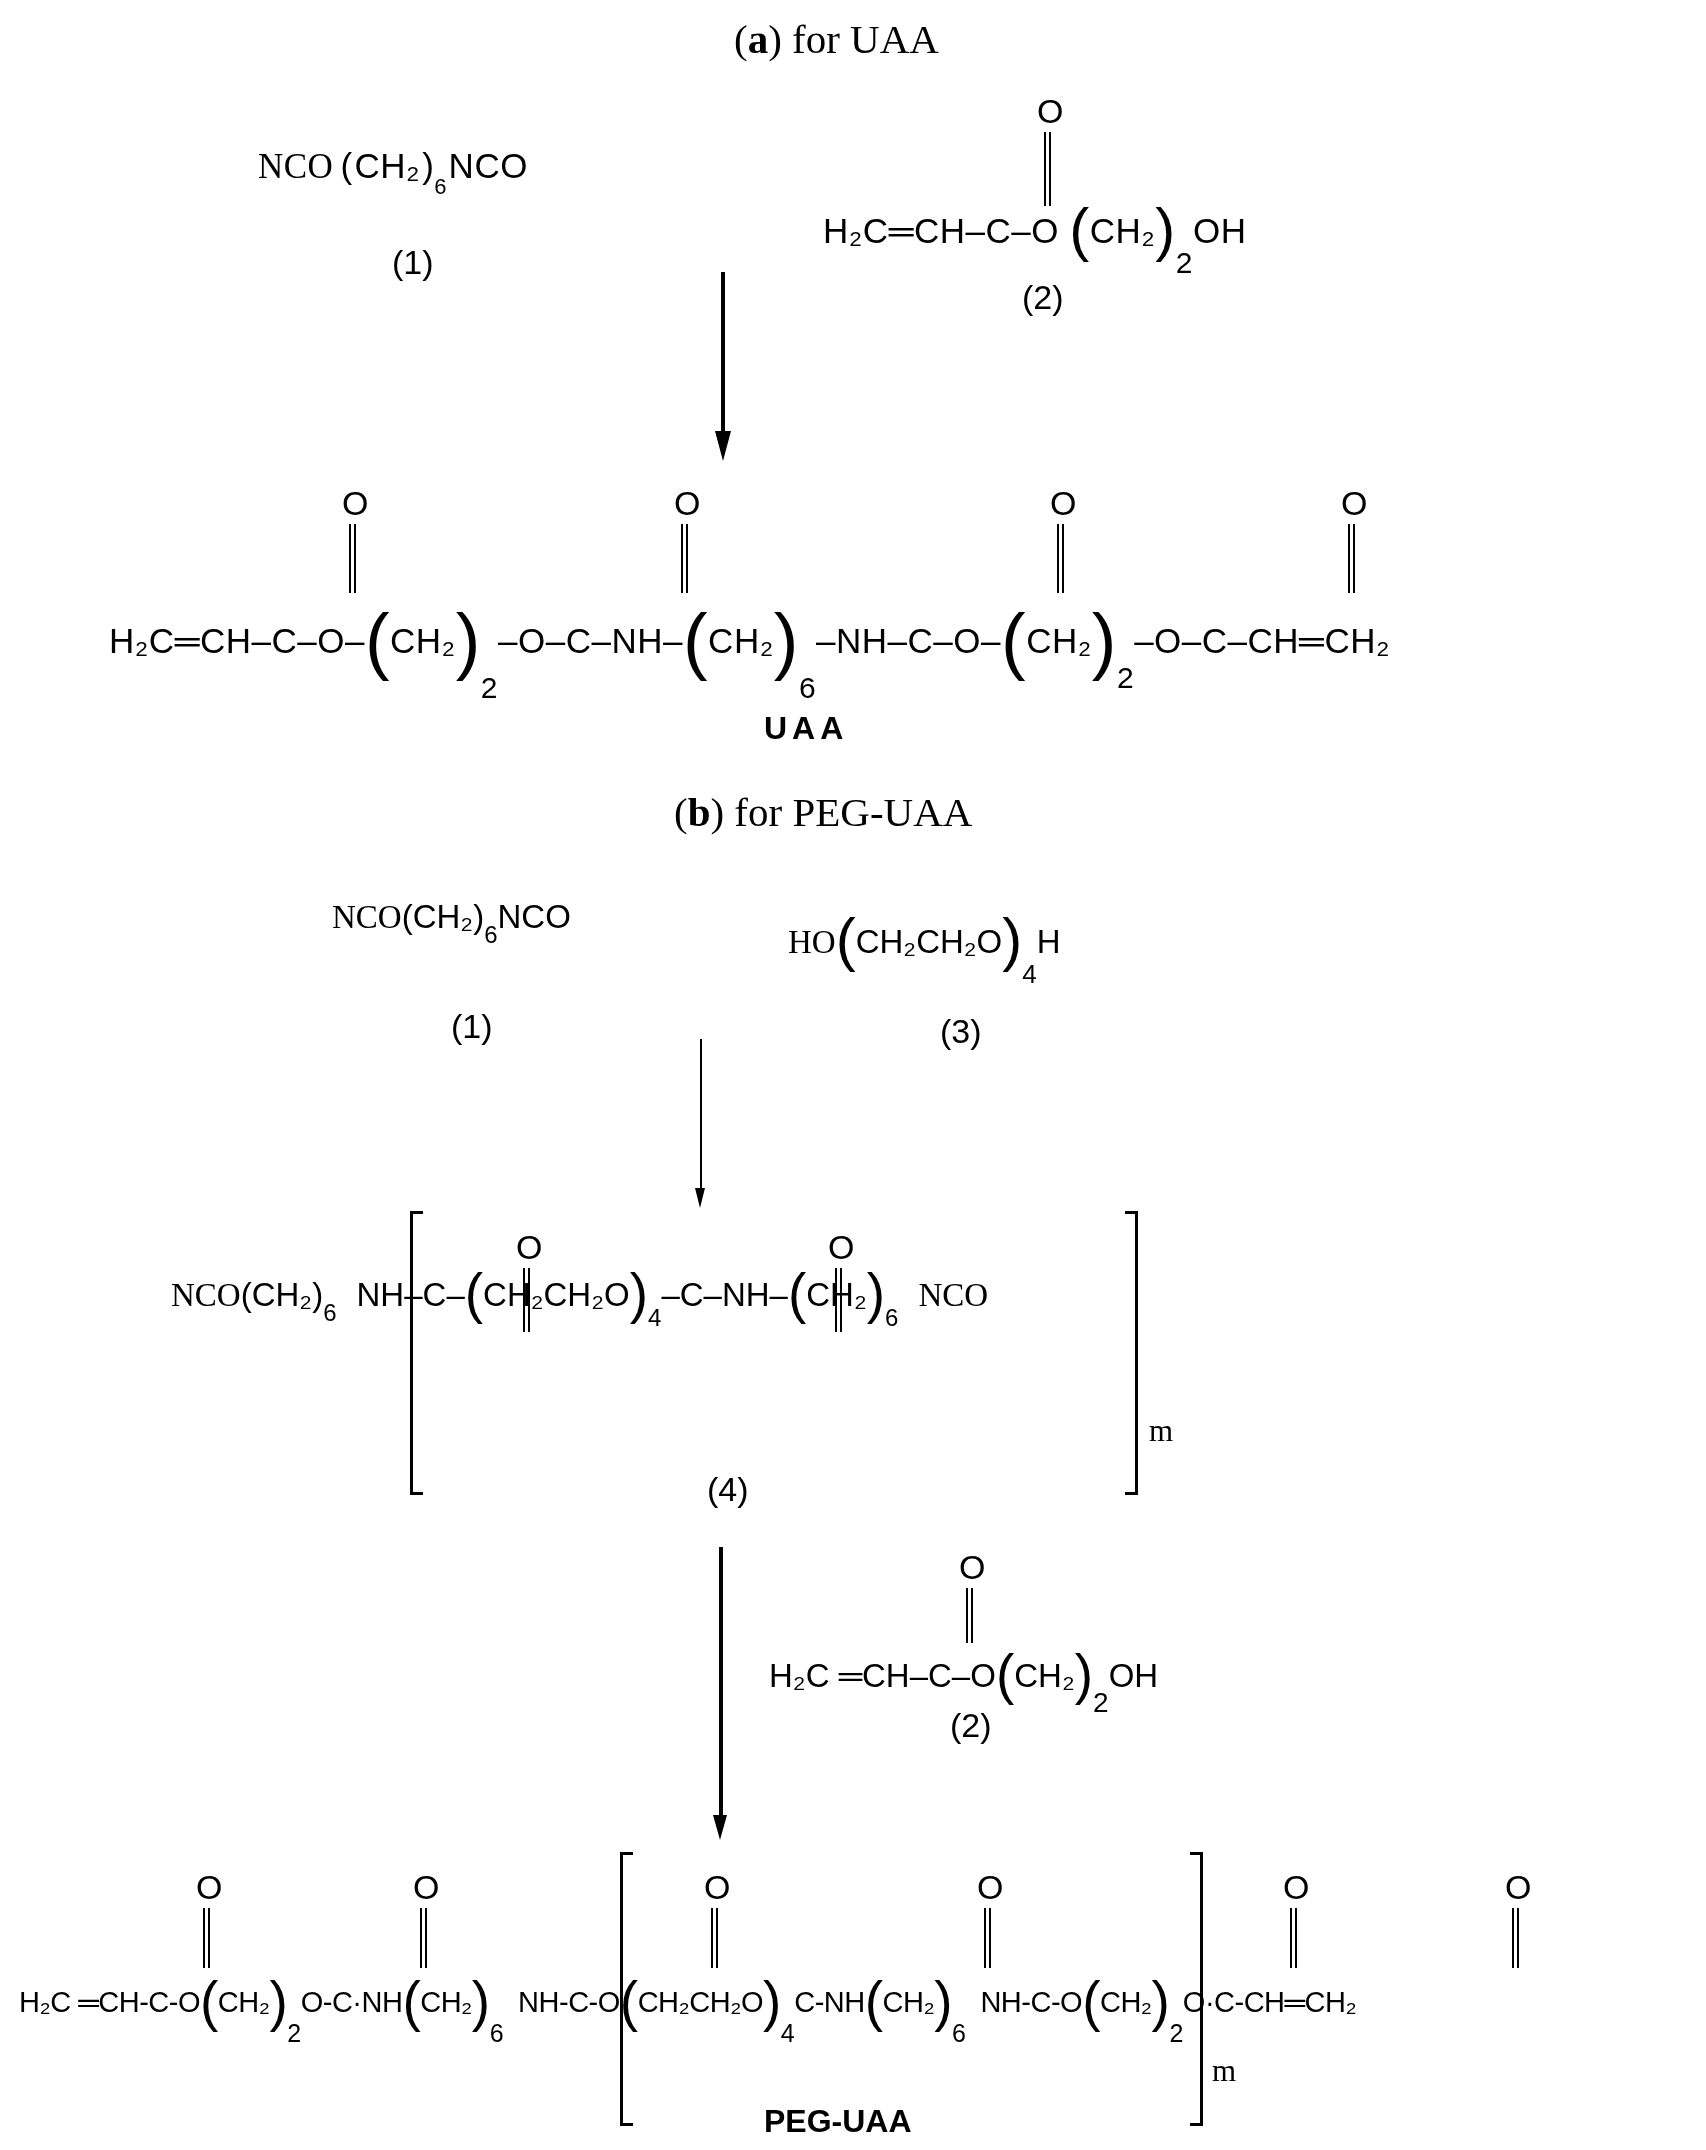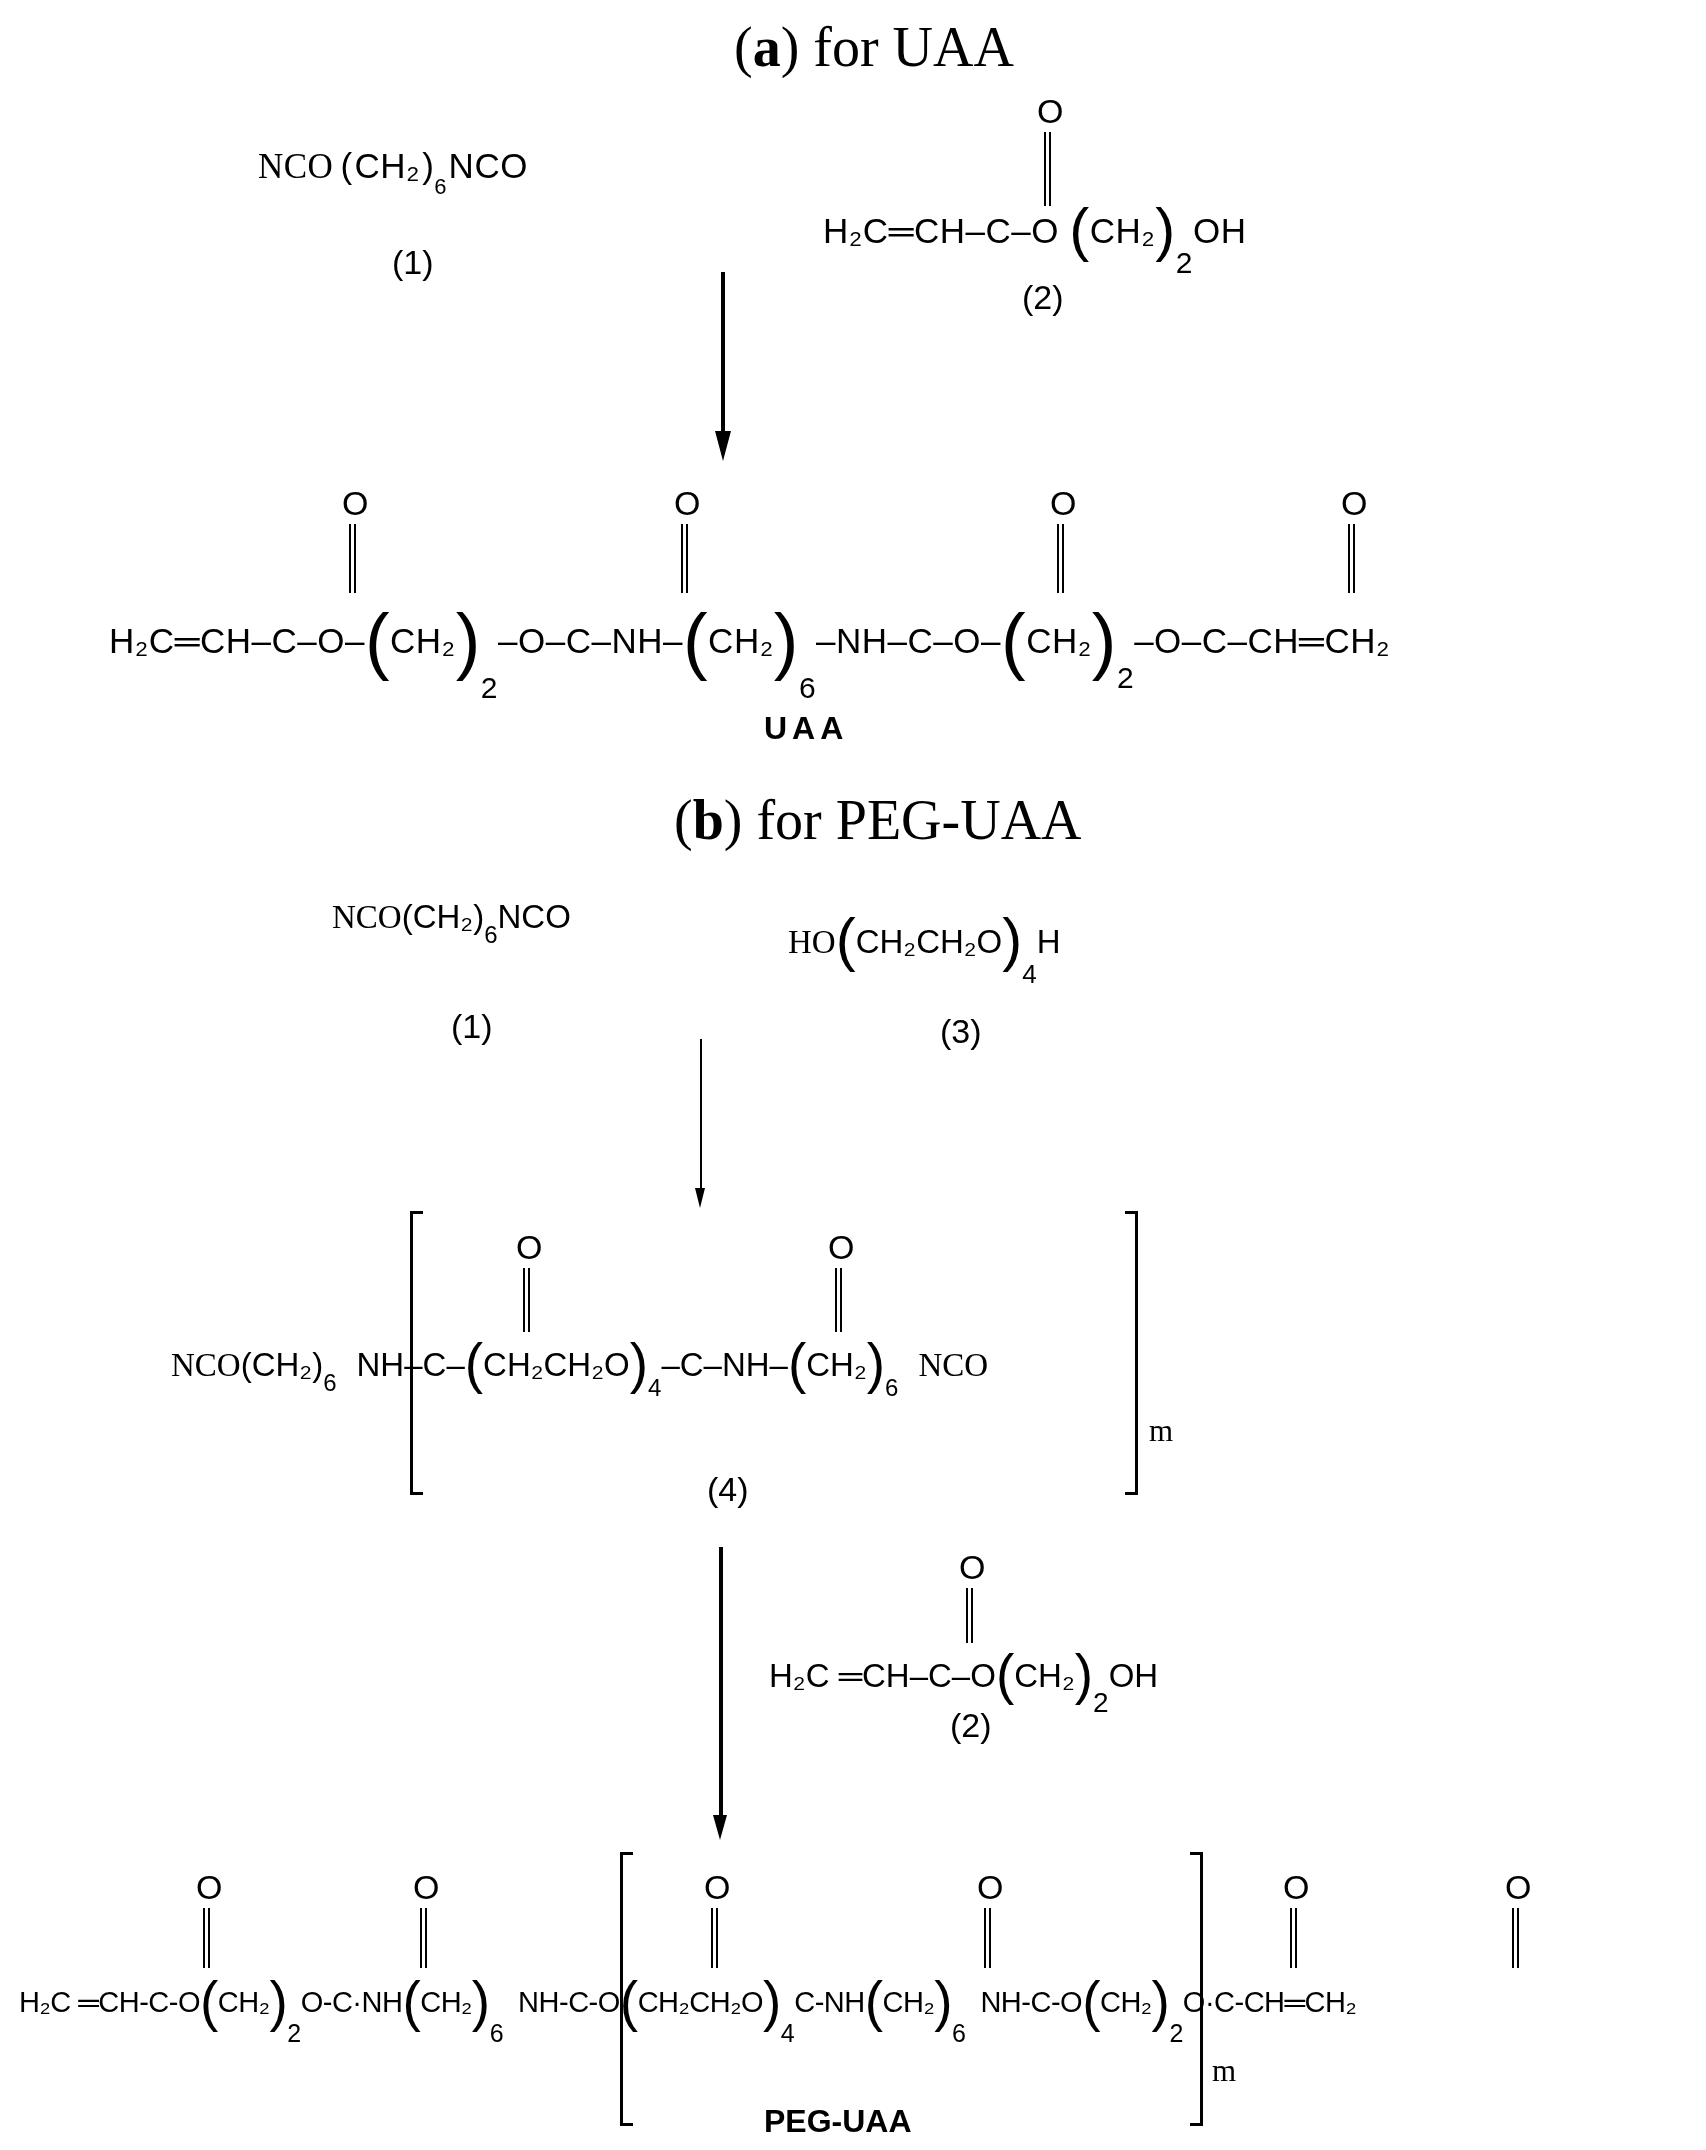--- a/index.html
+++ b/index.html
@@ -1,20 +1,20 @@
 <!DOCTYPE html>
 <html style="font-size:8px"><head>
 <meta charset="utf-8">
 <style>
   html, body { margin: 0; padding: 0; background: #ffffff; }
   body { width: 1707px; height: 2151px; position: relative; overflow: hidden; color: #000; }
   .abs { position: absolute; white-space: nowrap; }
   .serif { font-family: "Liberation Serif", "DejaVu Serif", serif; }
   .sans { font-family: "Liberation Sans", "DejaVu Sans", sans-serif; }
-  .title { font-size: 56px; }
+  .title { font-size: 41px; }
   .title b { font-weight: bold; }
   .formula { font-size: 35px; letter-spacing: 0.5px; }
   .formula-b { font-size: 33px; letter-spacing: 0px; }
   .label { font-size: 34px; }
   .name { font-size: 32px; font-weight: bold; letter-spacing: 5px; }
   .name-plain { font-size: 32px; }
   .sub { font-size: 30px; }
   .arrow-line { position: absolute; background: #000; }
   .arrow-head { position: absolute; width: 0; height: 0;
                 border-left: 8px solid transparent; border-right: 8px solid transparent;
@@ -99,21 +99,21 @@
 <div class="bracket right" style="left:1125px; top:1211px; height:278px;"></div>
 <div class="abs serif" style="left:1149px; top:1413px; font-size:31px;">m</div>
 <div class="carbonyl" style="left:516px; top:1230px; width:20px;">
     <span class="o sans">O</span>
     <span class="dbl" style="height:64px;"></span>
   </div>
 <div class="carbonyl" style="left:828px; top:1230px; width:20px;">
     <span class="o sans">O</span>
     <span class="dbl" style="height:64px;"></span>
   </div>
-<div class="abs" style="left:171px; top:1325px;">
+<div class="abs" style="left:171px; top:1255px;">
   <span class="serif formula-b">NCO</span><span class="sans formula-b">(</span><span class="sans formula-b">CH₂</span><span class="sans formula-b">)</span><span class="sans" style="font-size:24px; position:relative; top:15px;">6</span><span class="sans formula-b" style="margin-left:20px;">NH–C–</span><span class="sans" style="font-size:55px; position:relative; top:6px;">(</span><span class="sans formula-b">CH₂CH₂O</span><span class="sans" style="font-size:55px; position:relative; top:6px;">)</span><span class="sans" style="font-size:24px; position:relative; top:20px;">4</span><span class="sans formula-b">–C–NH–</span><span class="sans" style="font-size:55px; position:relative; top:6px;">(</span><span class="sans formula-b">CH₂</span><span class="sans" style="font-size:55px; position:relative; top:6px;">)</span><span class="sans" style="font-size:24px; position:relative; top:20px;">6</span><span class="serif formula-b" style="margin-left:20px;">NCO</span>
 </div>
 <div class="abs sans label" style="left:707px; top:1470px;">(4)</div>
 
 <div class="arrow-line" style="left:719px; top:1547px; width:4px; height:278px;"></div>
 <div class="arrow-head" style="left:713px; top:1815px; border-left-width:7px; border-right-width:7px; border-top-width:25px;"></div>
 
 <div class="carbonyl" style="left:959px; top:1550px; width:20px;">
     <span class="o sans">O</span>
     <span class="dbl" style="height:55px;"></span>

